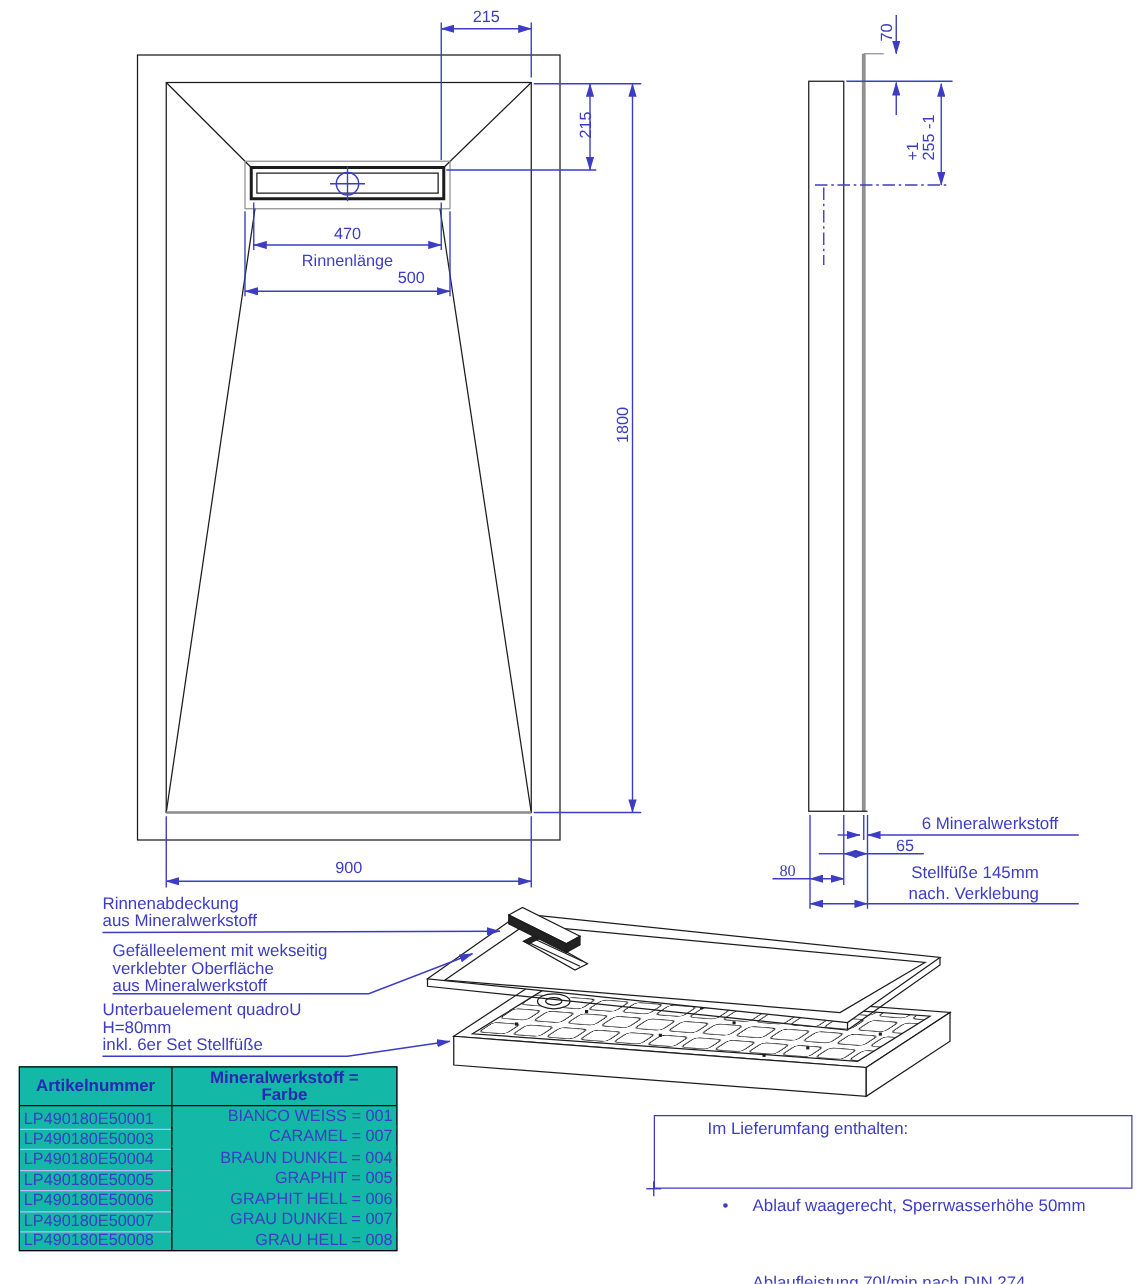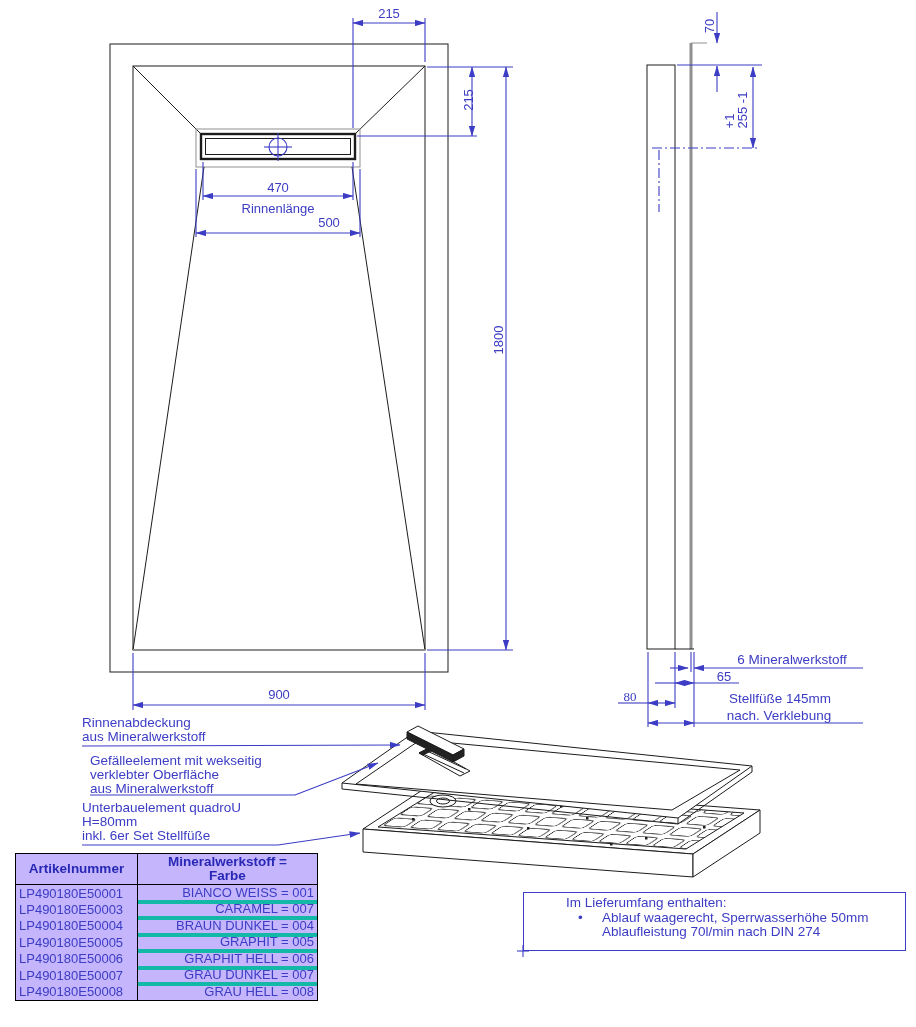--- a/index.html
+++ b/index.html
@@ -5,34 +5,34 @@
   html,body{margin:0;padding:0;background:#ffffff;width:916px;height:1027px;overflow:hidden;}
   body{font-family:"Liberation Sans", sans-serif;position:relative;}
   #stage{position:absolute;left:0;top:0;width:916px;height:1027px;}
   svg{position:absolute;left:0;top:0;}
   .lbl{position:absolute;color:#3c3cc4;font-size:13px;white-space:nowrap;transform:translate(-50%,-50%);line-height:13px;}
   .lbl.rot{transform:translate(-50%,-50%) rotate(-90deg);}
   .callout{position:absolute;color:#3c3cc4;font-size:13.5px;line-height:13.5px;white-space:nowrap;}
   .callout div{margin-bottom:0.5px;}
   .tolblock{text-align:left;line-height:13px;}
   
-  .parts-table{position:absolute;left:15px;top:853px;width:303px;border:1.8px solid #000;box-sizing:border-box;background:#c4b5fd;}
+  .parts-table{position:absolute;left:15px;top:853px;width:303px;border:1.8px solid #000;box-sizing:border-box;background:#14b8a6;}
   .pt-header{display:grid;grid-template-columns:122px 1fr;height:31px;}
   .pt-header .hc{border-right:1.6px solid #000;border-bottom:1.8px solid #000;display:flex;flex-direction:column;align-items:center;justify-content:center;color:#2828b4;font-weight:bold;font-size:13.5px;line-height:14.5px;box-sizing:border-box;}
   .pt-header .hc:last-child{border-right:none;}
   .pt-row{display:grid;grid-template-columns:122px 1fr;height:16.45px;}
-  .pt-row .c1{border-right:1.6px solid #000;border-bottom:3px solid #c4b5fd;color:#3c3cc4;font-size:13px;display:flex;align-items:center;padding-left:3px;box-sizing:border-box;}
+  .pt-row .c1{border-right:1.6px solid #000;border-bottom:1px solid #c4b5fd;color:#3c3cc4;font-size:13px;display:flex;align-items:center;padding-left:3px;box-sizing:border-box;}
   .pt-row .c2{border-bottom:4px solid #14b8a6;color:#3c3cc4;font-size:13px;display:flex;align-items:center;justify-content:flex-end;padding-right:3px;box-sizing:border-box;}
   .pt-row:last-child .c1,.pt-row:last-child .c2{border-bottom:none;}
   
   .delivery{position:absolute;left:523px;top:892px;width:383px;height:59px;border:1.5px solid #3c3cc4;box-sizing:border-box;color:#3c3cc4;font-size:13.5px;line-height:14.5px;padding-left:32px;}
   .delivery .title{margin:3px 0 0 10px;}
   .delivery .bullet-row{position:relative;}
   .delivery .bullet{position:absolute;left:22px;top:0;}
-  .delivery .bl{margin-left:46px;}
+  .delivery .bl{margin-left:46px;margin-top:47px;}
 </style>
 </head>
 <body>
 
 <div id="stage">
 
 <svg width="916" height="1027" viewBox="0 0 916 1027">
   <defs>
     <marker id="mA" viewBox="0 0 10 6" refX="9.5" refY="3" markerWidth="10" markerHeight="6" orient="auto-start-reverse">
       <path d="M0,0 L10,3 L0,6 Z" fill="#3c3cc4"></path>

